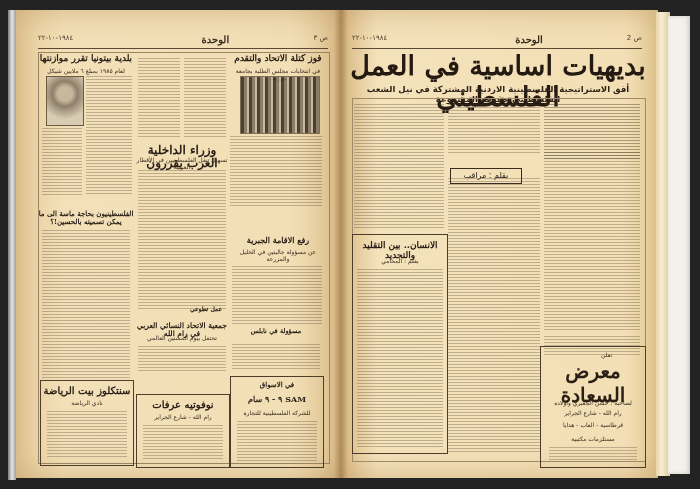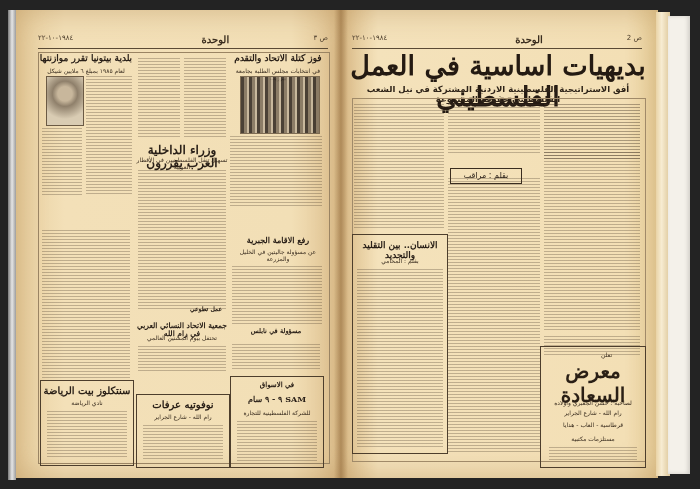--- a/index.html
+++ b/index.html
@@ -57,20 +57,21 @@
   <div class="hl" style="left:22px;top:44px;width:96px;font-size:9px;">بلدية بيتونيا تقرر موازنتها</div>
   <div class="sub" style="left:22px;top:57px;width:96px;">لعام ١٩٨٥ بمبلغ ٦ ملايين شيكل</div>
   <div class="photo" style="left:30px;top:66px;width:36px;height:48px;"></div>
   <div class="txt" style="left:70px;top:66px;width:46px;height:120px;"></div>
   <div class="txt" style="left:26px;top:118px;width:40px;height:68px;"></div>
 
   <div class="hl" style="left:120px;top:134px;width:92px;font-size:12px;">وزراء الداخلية العرب يقررون</div>
   <div class="sub" style="left:120px;top:146px;width:92px;">تسهيل تنقل الفلسطينيين في الأقطار العربية</div>
   <div class="txt" style="left:122px;top:160px;width:88px;height:140px;"></div>
 
+  <div class="hl" style="left:22px;top:200px;width:96px;font-size:7px;">الفلسطينيون بحاجة ماسة الى ما يمكن تسميته بالحسين!؟</div>
   <div class="txt" style="left:26px;top:220px;width:88px;height:150px;"></div>
 
   <div class="hl" style="left:214px;top:226px;width:96px;font-size:8px;">رفع الاقامة الجبرية</div>
   <div class="sub" style="left:214px;top:238px;width:96px;">عن مسؤولة جاليتين في الخليل والمزرعة</div>
   <div class="txt" style="left:216px;top:256px;width:90px;height:60px;"></div>
   <div class="hl" style="left:168px;top:296px;width:44px;font-size:6px;">عمل تطوعي</div>
 
   <div class="hl" style="left:120px;top:312px;width:92px;font-size:7.5px;">جمعية الاتحاد النسائي العربي في رام الله</div>
   <div class="sub" style="left:120px;top:324px;width:92px;">تحتفل بيوم المسنين العالمي</div>
   <div class="txt" style="left:122px;top:336px;width:88px;height:26px;"></div>

